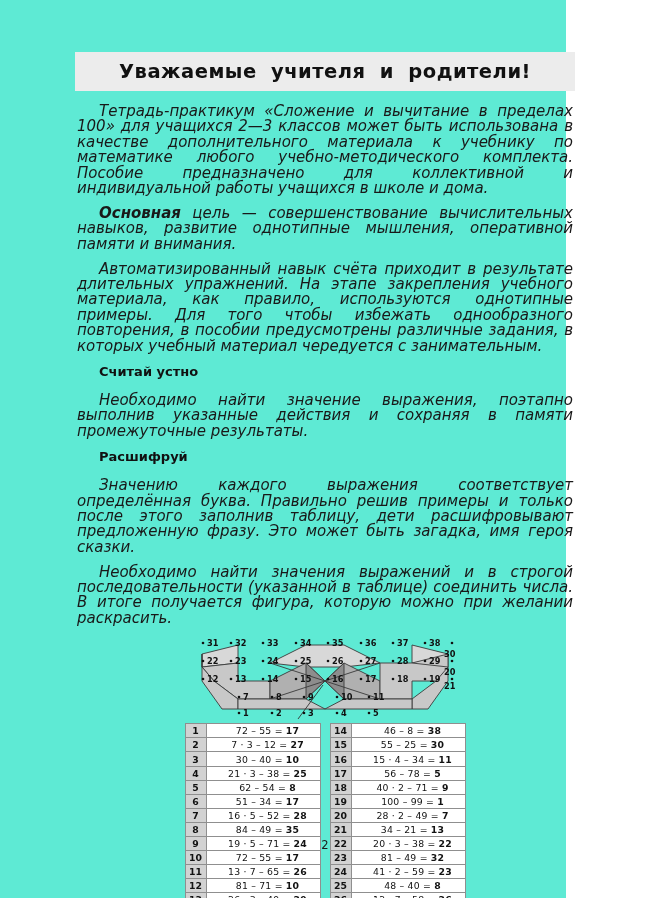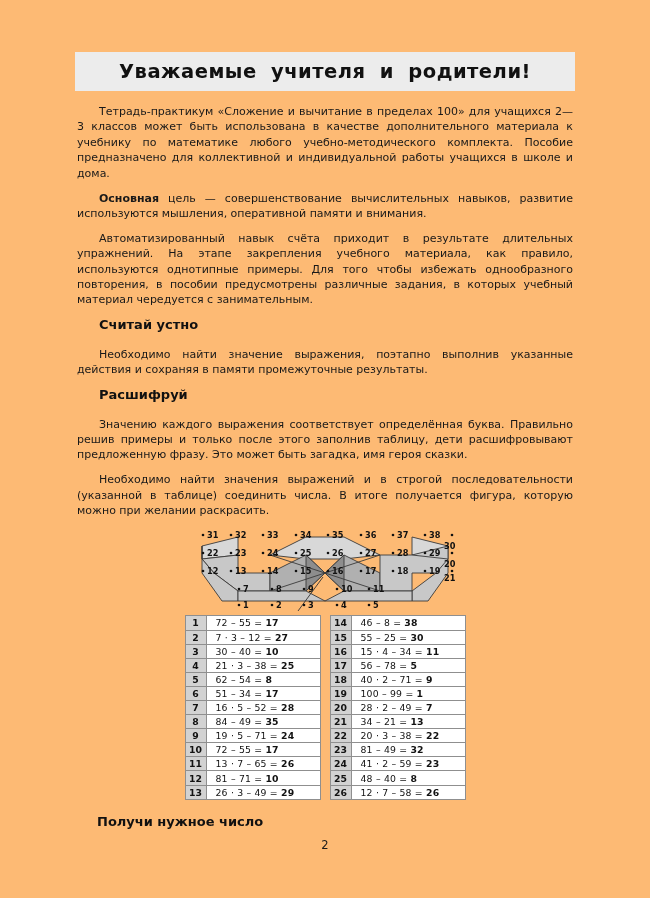--- a/index.html
+++ b/index.html
@@ -11,23 +11,23 @@
     width: 650px;
     height: 898px;
     position: relative;
     font-family: "DejaVu Sans", sans-serif;
     color: #1a1a1a;
     overflow: hidden;
   }
   .page {
     position: absolute;
     left: 0; top: 0;
-    width: 650px;
+    width: 566px;
     height: 898px;
-    background: #fdba74;
+    background: #5eead4;
   }
   .content {
     position: absolute;
     left: 75px;
     top: 52px;
     width: 500px;
   }
   
   .title-band {
     background: #ececec;
@@ -45,26 +45,27 @@
     color: #111;
     font-family: "DejaVu Sans", sans-serif;
   }
   
   .body-block {
     margin-top: 13px;
     padding: 0 2px;
   }
   p.para {
     margin: 0 0 9.5px 0;
-    font-size: 11px;
+    font-size: 15px;
     line-height: 15.4px;
     text-align: justify;
     text-indent: 22px;
     color: #191919;
     hyphens: manual;
+    font-style: italic;
   }
   .sec-head {
     margin: 9px 0 0 0;
     font-size: 13px;
     line-height: 15.4px;
     font-weight: bold;
     text-indent: 22px;
     color: #111;
   }
   .sec-head.wide { word-spacing: 2px; }
@@ -97,20 +98,21 @@
     background: #ffffff;
   }
   table.eq td {
     border: 1px solid #8f8f8f;
     font-size: 9.3px;
     line-height: 11px;
     height: 13.1px;
     padding: 0;
     color: #121212;
     font-family: "DejaVu Sans", sans-serif;
+    text-align: center;
   }
   table.eq td.idx {
     width: 20px;
     background: #d2d2d2;
     text-align: center;
     font-weight: bold;
     font-size: 9.3px;
   }
   table.eq td.expr {
     width: 104px;
@@ -141,21 +143,21 @@
   <div class="content">
 
     <div class="title-band">
       <h1>Уважаемые  учителя  и  родители!</h1>
     </div>
 
     <div class="body-block">
 
       <p class="para">Тетрадь-практикум «Сложение и вычитание в пределах 100» для учащихся 2—3 классов может быть использована в качестве дополнительного материала к учебнику по математике любого учебно-методического комплекта. Пособие предназначено для коллективной и индивидуальной работы учащихся в школе и дома.</p>
 
-      <p class="para"><b>Основная</b><span> цель — совершенствование вычислительных навыков, развитие используются мышления, оперативной памяти и внимания.</span></p>
+      <p class="para"><b>Основная</b><span> цель — совершенствование вычислительных навыков, развитие однотипные мышления, оперативной памяти и внимания.</span></p>
 
       <p class="para">Автоматизированный навык счёта приходит в результате длительных упражнений. На этапе закрепления учебного материала, как правило, используются однотипные примеры. Для того чтобы избежать однообразного повторения, в пособии предусмотрены различные задания, в которых учебный материал чередуется с занимательным.</p>
 
       <div class="sec-head">Считай устно</div>
       <p class="para">Необходимо найти значение выражения, поэтапно выполнив указанные действия и сохраняя в памяти промежуточные результаты.</p>
 
       <div class="sec-head">Расшифруй</div>
       <p class="para">Значению каждого выражения соответствует определённая буква. Правильно решив примеры и только после этого заполнив таблицу, дети расшифровывают предложенную фразу. Это может быть загадка, имя героя сказки.</p>
 
       <p class="para">Необходимо найти значения выражений и в строгой последовательности (указанной в таблице) соединить числа. В итоге получается фигура, которую можно при желании раскрасить.</p>

